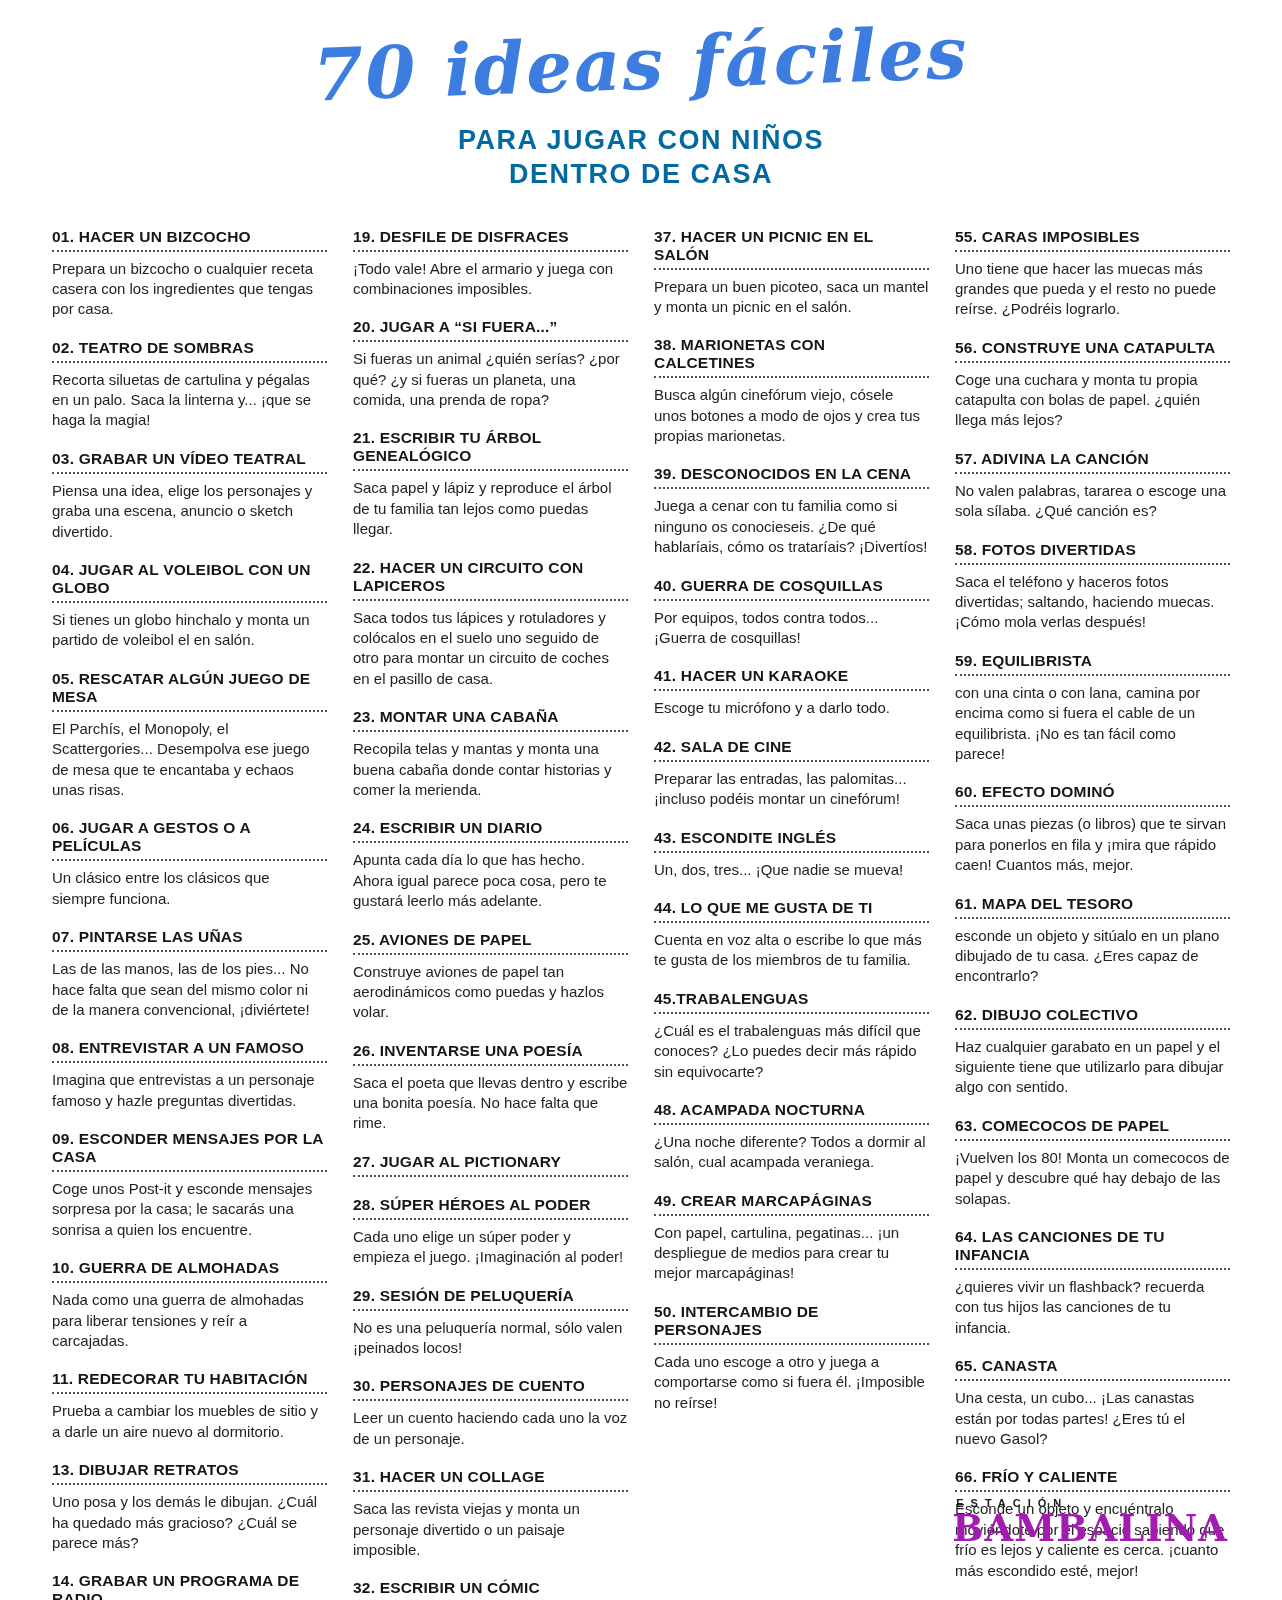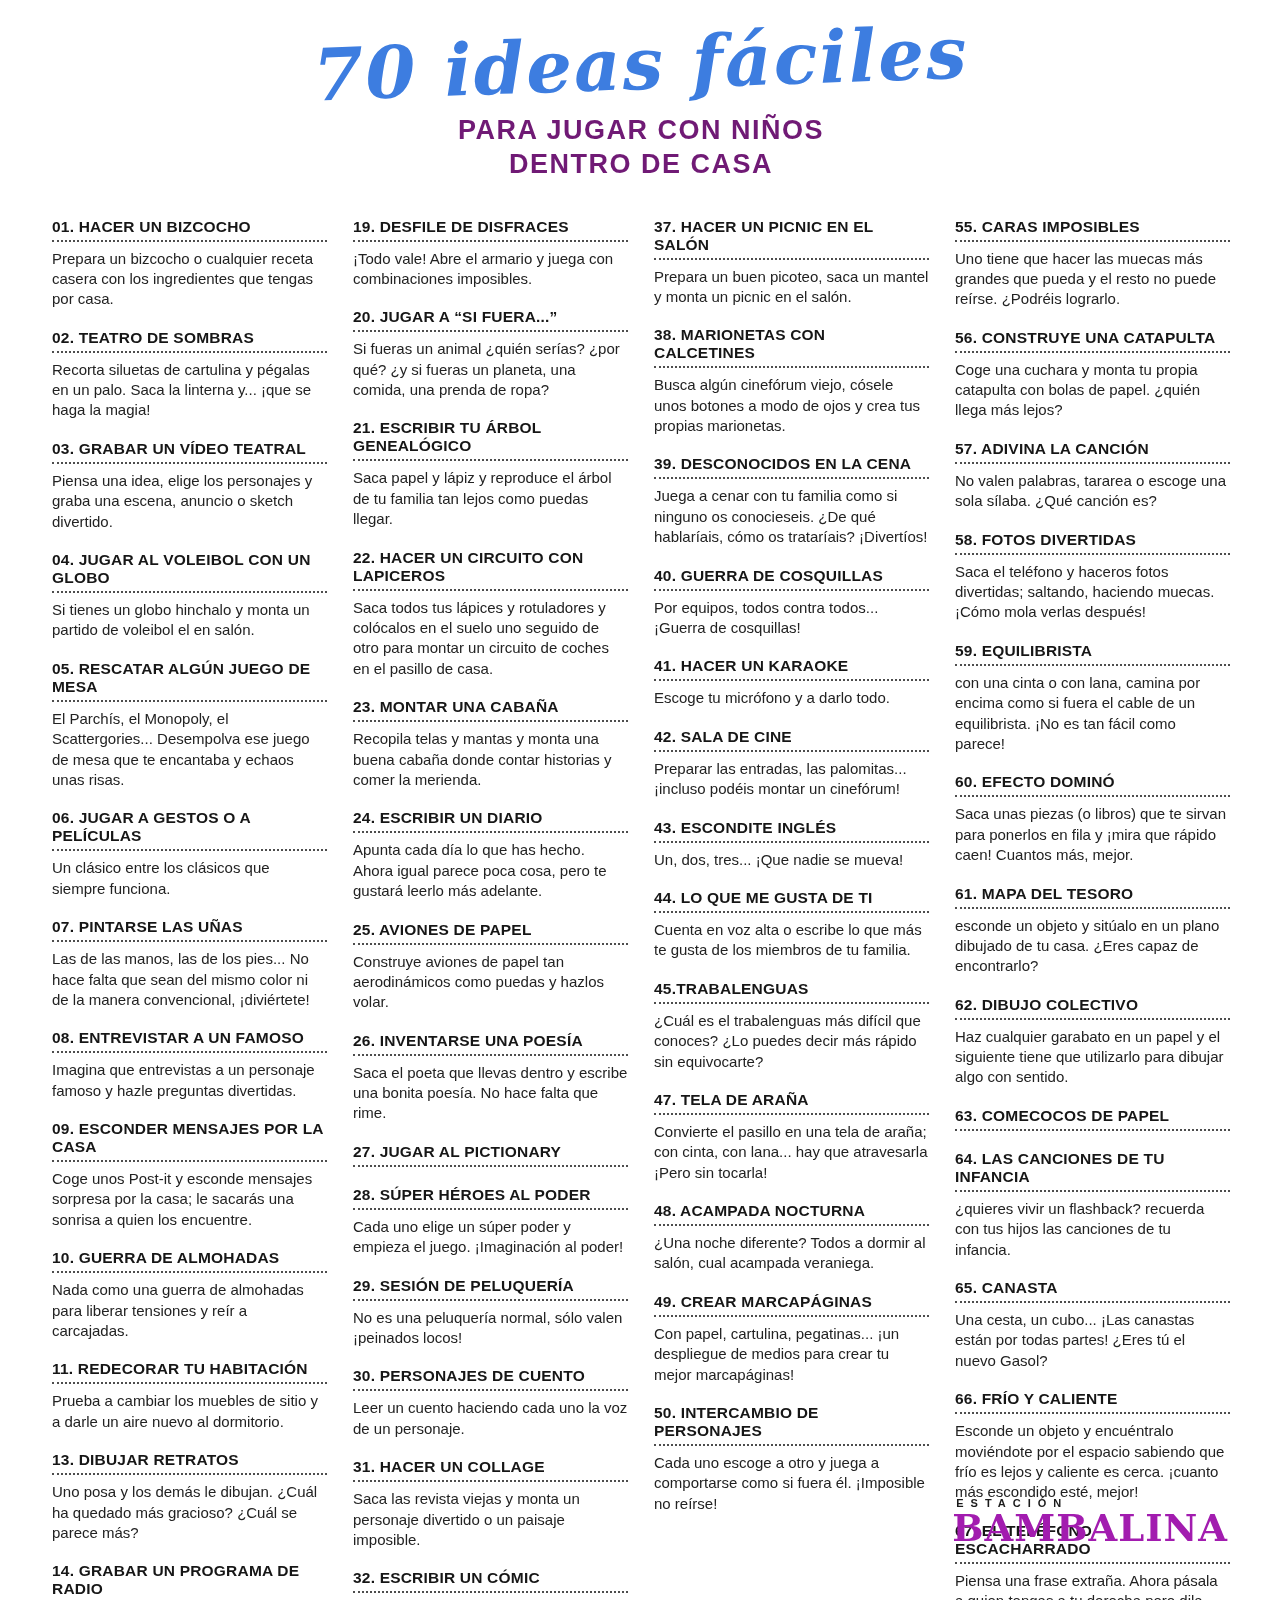--- a/index.html
+++ b/index.html
@@ -13,23 +13,23 @@
   .header { text-align: center; padding-top: 28px; }
   .title-script {
     display: inline-block;
     font-family: "DejaVu Serif", serif;
     font-style: italic; font-weight: 700;
     font-size: 72px; line-height: 1;
     color: #3d7de0; letter-spacing: 2px;
     transform: rotate(-2deg);
   }
   .subtitle {
-    margin-top: 14px;
+    margin-top: 24px;
     font-weight: 700; font-size: 27px; line-height: 1.25;
-    letter-spacing: 1.5px; color: #701a75;
+    letter-spacing: 1.5px; color: #0369a1;
   }
 
   
   .columns {
     display: grid; grid-template-columns: repeat(4, 1fr);
     column-gap: 26px; padding: 0 52px; margin-top: 36px;
   }
   .column { min-width: 0; }
   .idea { margin-bottom: 19px; }
   .idea-title {
@@ -212,24 +212,20 @@
         </div>
         <div class="idea">
           <h3 class="idea-title">44. LO QUE ME GUSTA DE TI</h3>
           <p class="idea-body">Cuenta en voz alta o escribe lo que más te gusta de los miembros de tu familia.</p>
         </div>
         <div class="idea">
           <h3 class="idea-title">45.TRABALENGUAS</h3>
           <p class="idea-body">¿Cuál es el trabalenguas más difícil que conoces? ¿Lo puedes decir más rápido sin equivocarte?</p>
         </div>
         <div class="idea">
-          <h3 class="idea-title">47. TELA DE ARAÑA</h3>
-          <p class="idea-body">Convierte el pasillo en una tela de araña; con cinta, con lana... hay que atravesarla ¡Pero sin tocarla!</p>
-        </div>
-        <div class="idea">
           <h3 class="idea-title">48. ACAMPADA NOCTURNA</h3>
           <p class="idea-body">¿Una noche diferente? Todos a dormir al salón, cual acampada veraniega.</p>
         </div>
         <div class="idea">
           <h3 class="idea-title">49. CREAR MARCAPÁGINAS</h3>
           <p class="idea-body">Con papel, cartulina, pegatinas... ¡un despliegue de medios para crear tu mejor marcapáginas!</p>
         </div>
         <div class="idea">
           <h3 class="idea-title">50. INTERCAMBIO DE PERSONAJES</h3>
           <p class="idea-body">Cada uno escoge a otro y juega a comportarse como si fuera él. ¡Imposible no reírse!</p>
@@ -263,20 +259,21 @@
         <div class="idea">
           <h3 class="idea-title">61. MAPA DEL TESORO</h3>
           <p class="idea-body">esconde un objeto y sitúalo en un plano dibujado de tu casa. ¿Eres capaz de encontrarlo?</p>
         </div>
         <div class="idea">
           <h3 class="idea-title">62. DIBUJO COLECTIVO</h3>
           <p class="idea-body">Haz cualquier garabato en un papel y el siguiente tiene que utilizarlo para dibujar algo con sentido.</p>
         </div>
         <div class="idea">
           <h3 class="idea-title">63. COMECOCOS DE PAPEL</h3>
+          <p class="idea-body">¡Vuelven los 80! Monta un comecocos de papel y descubre qué hay debajo de las solapas.</p>
         </div>
         <div class="idea">
           <h3 class="idea-title">64. LAS CANCIONES DE TU INFANCIA</h3>
           <p class="idea-body">¿quieres vivir un flashback? recuerda con tus hijos las canciones de tu infancia.</p>
         </div>
         <div class="idea">
           <h3 class="idea-title">65. CANASTA</h3>
           <p class="idea-body">Una cesta, un cubo... ¡Las canastas están por todas partes! ¿Eres tú el nuevo Gasol?</p>
         </div>
         <div class="idea">

